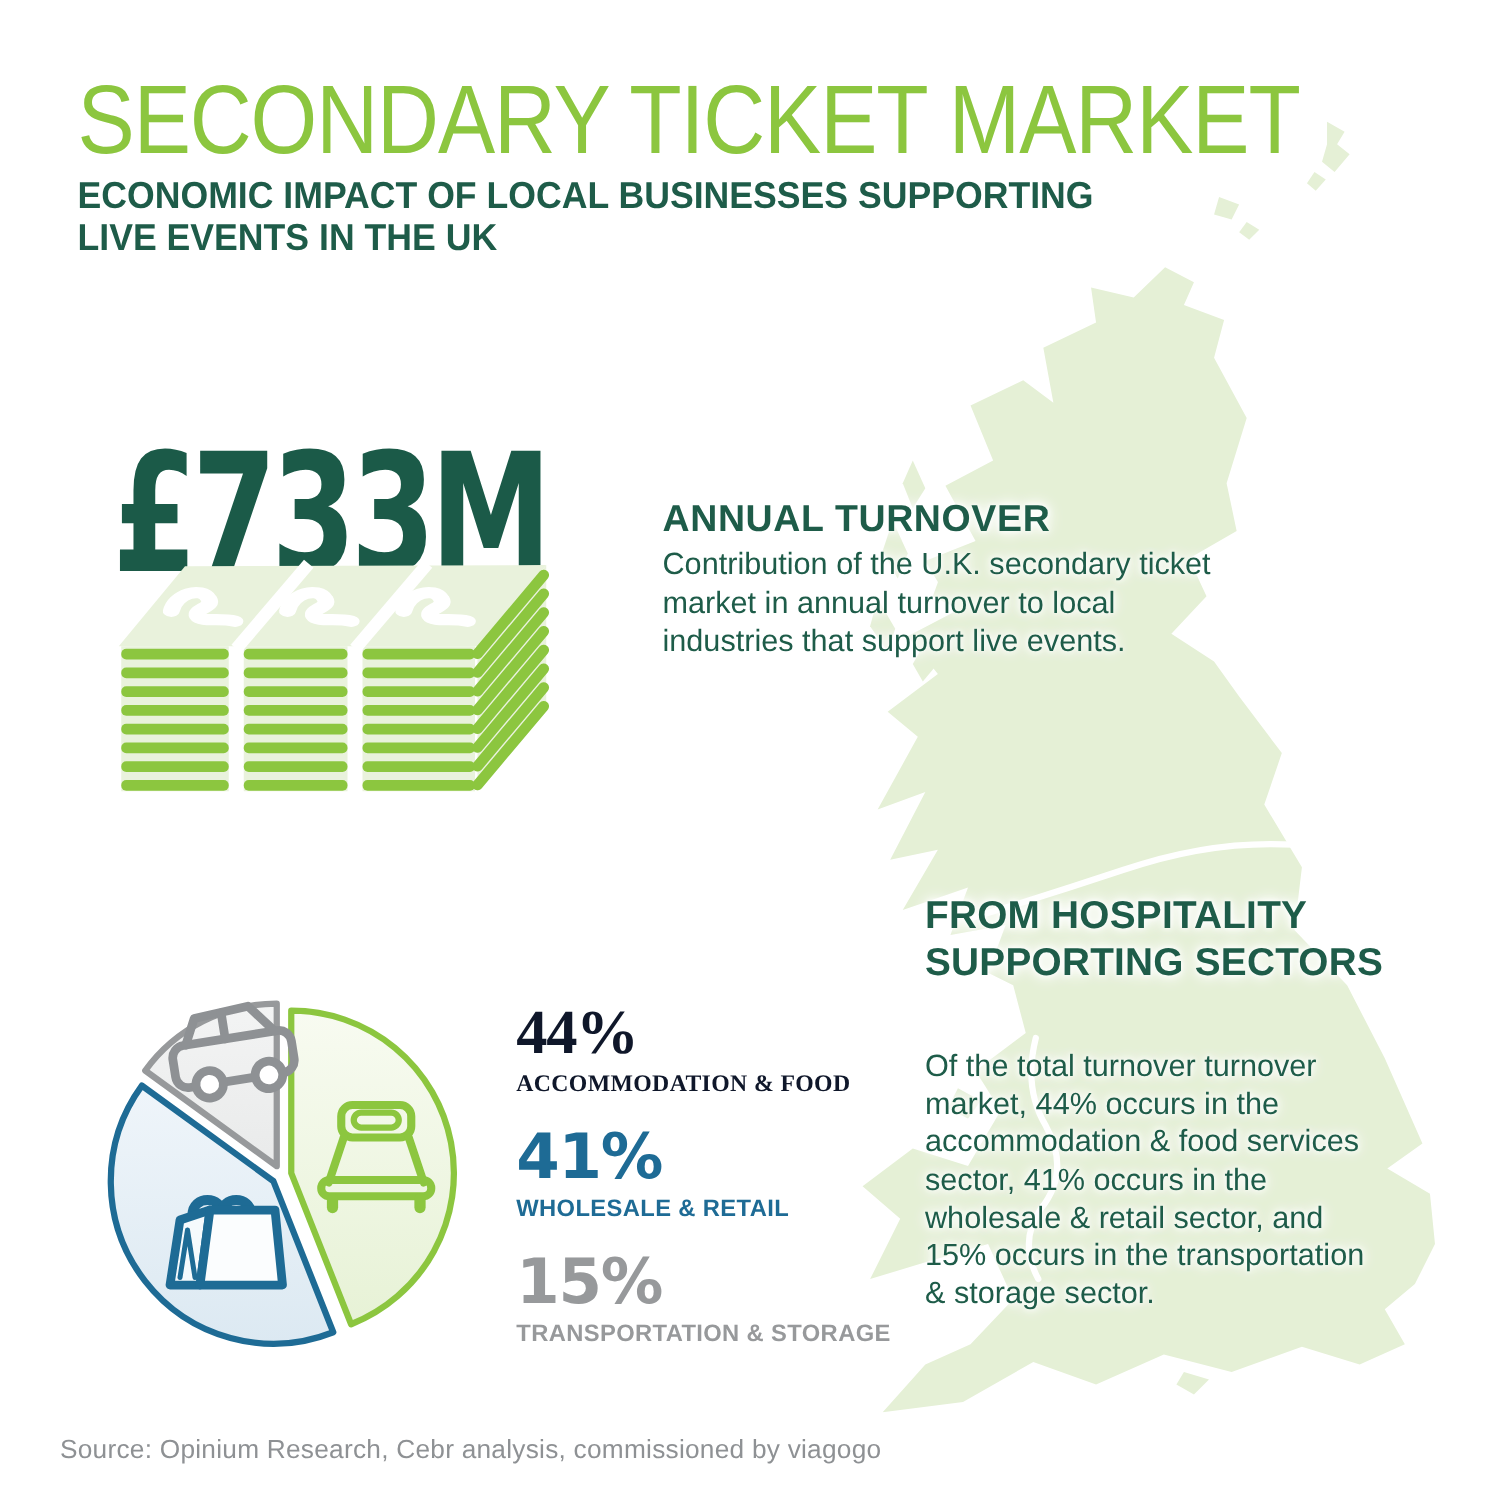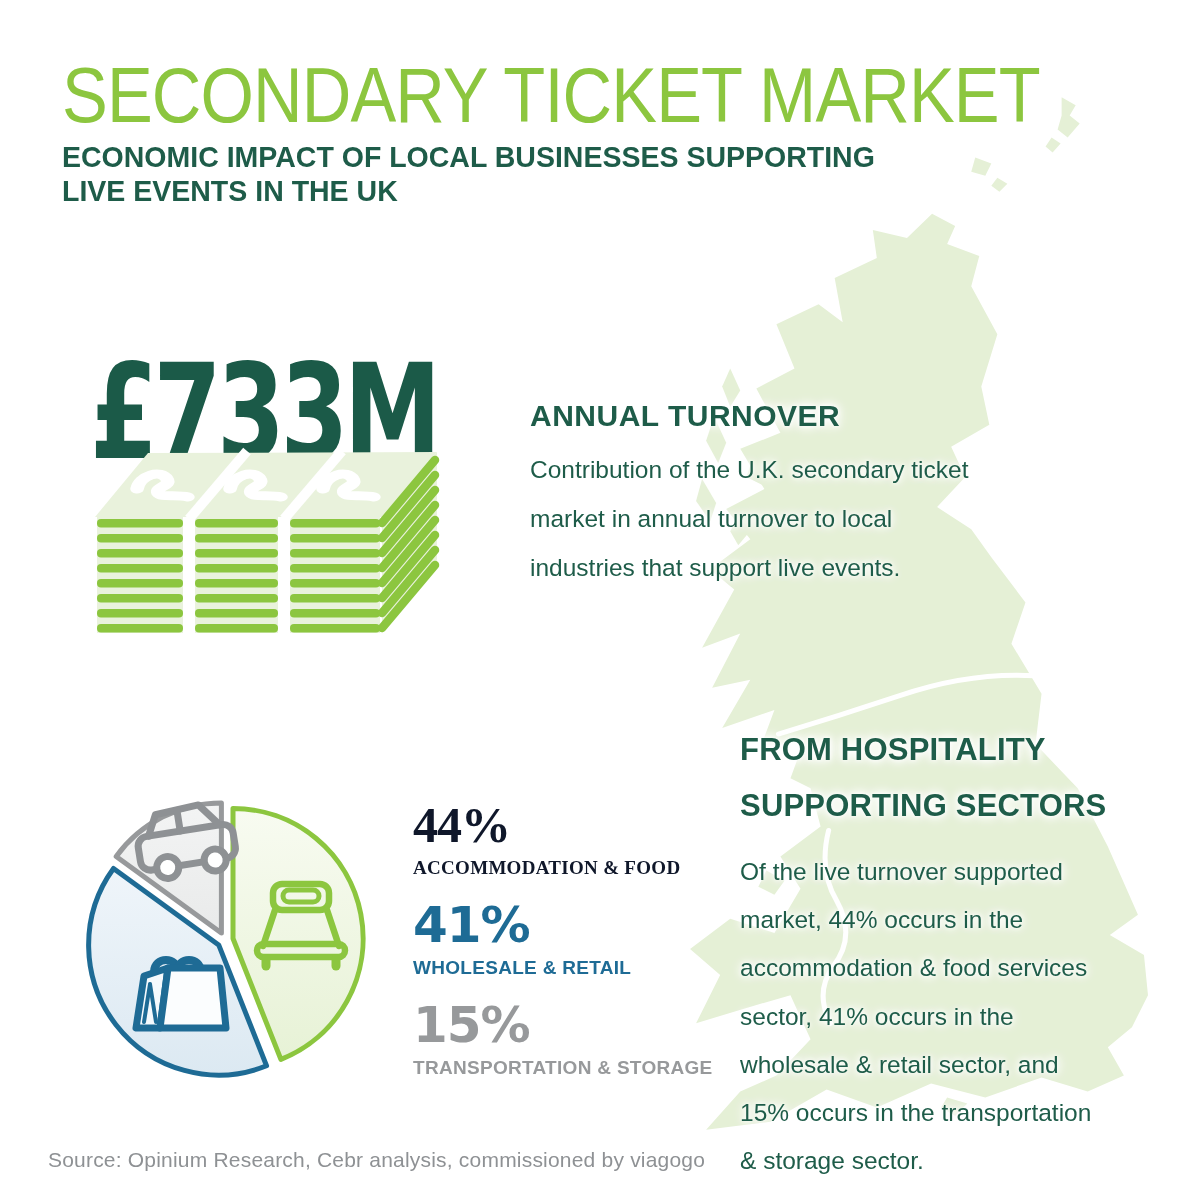--- a/index.html
+++ b/index.html
@@ -26,21 +26,21 @@
   .sect-desc{left:740px;top:839px;font-size:24.5px;line-height:30.2px;white-space:nowrap;}
 
   .legend-item{left:413px;width:320px;}
   .li-0{top:799px;} .li-1{top:899px;} .li-2{top:999px;}
   .legend-num{font-family:"DejaVu Sans",sans-serif;font-weight:bold;font-size:50px;
               line-height:52px;letter-spacing:-1px;}
   .legend-label{font-weight:bold;font-size:19px;letter-spacing:.3px;margin-top:6px;white-space:nowrap;}
   .c-green{color:#0f172a;font-family:Liberation Serif, serif;} .c-blue{color:#1E6B95;} .c-gray{color:#97999B;}
 
   .source{left:48px;top:1148px;font-size:21px;color:#8E9194;letter-spacing:.2px;white-space:nowrap;}
-  .line{display:block;margin-top:18px;}
+  .line{display:block;}
 </style>
 </head>
 <body>
 
 <div class="canvas">
 
   <svg class="abs" style="left:678px;top:85px;" width="472" height="1045" viewBox="0 0 470 1040">
     <g fill="#E5F0D6" stroke="none">
 
       <path d="M253,128 L276,140 L268,158 L300,170 L292,200 L318,248 L302,300 L310,338 L272,360
@@ -219,21 +219,21 @@
   <div class="abs legend-item li-2">
     <div class="legend-num c-gray">15%</div>
     <div class="legend-label c-gray">TRANSPORTATION &amp; STORAGE</div>
   </div>
 
   <div class="abs sect-heading glow">
     <span class="line">FROM HOSPITALITY</span>
     <span class="line">SUPPORTING SECTORS</span>
   </div>
   <div class="abs sect-desc glow">
-    <span class="line">Of the live turnover supported</span>
+    <span class="line">Of the total turnover turnover</span>
     <span class="line">market, 44% occurs in the</span>
     <span class="line">accommodation &amp; food services</span>
     <span class="line">sector, 41% occurs in the</span>
     <span class="line">wholesale &amp; retail sector, and</span>
     <span class="line">15% occurs in the transportation</span>
     <span class="line">&amp; storage sector.</span>
   </div>
 
   <div class="abs source">Source: Opinium Research, Cebr analysis, commissioned by viagogo</div>
 

